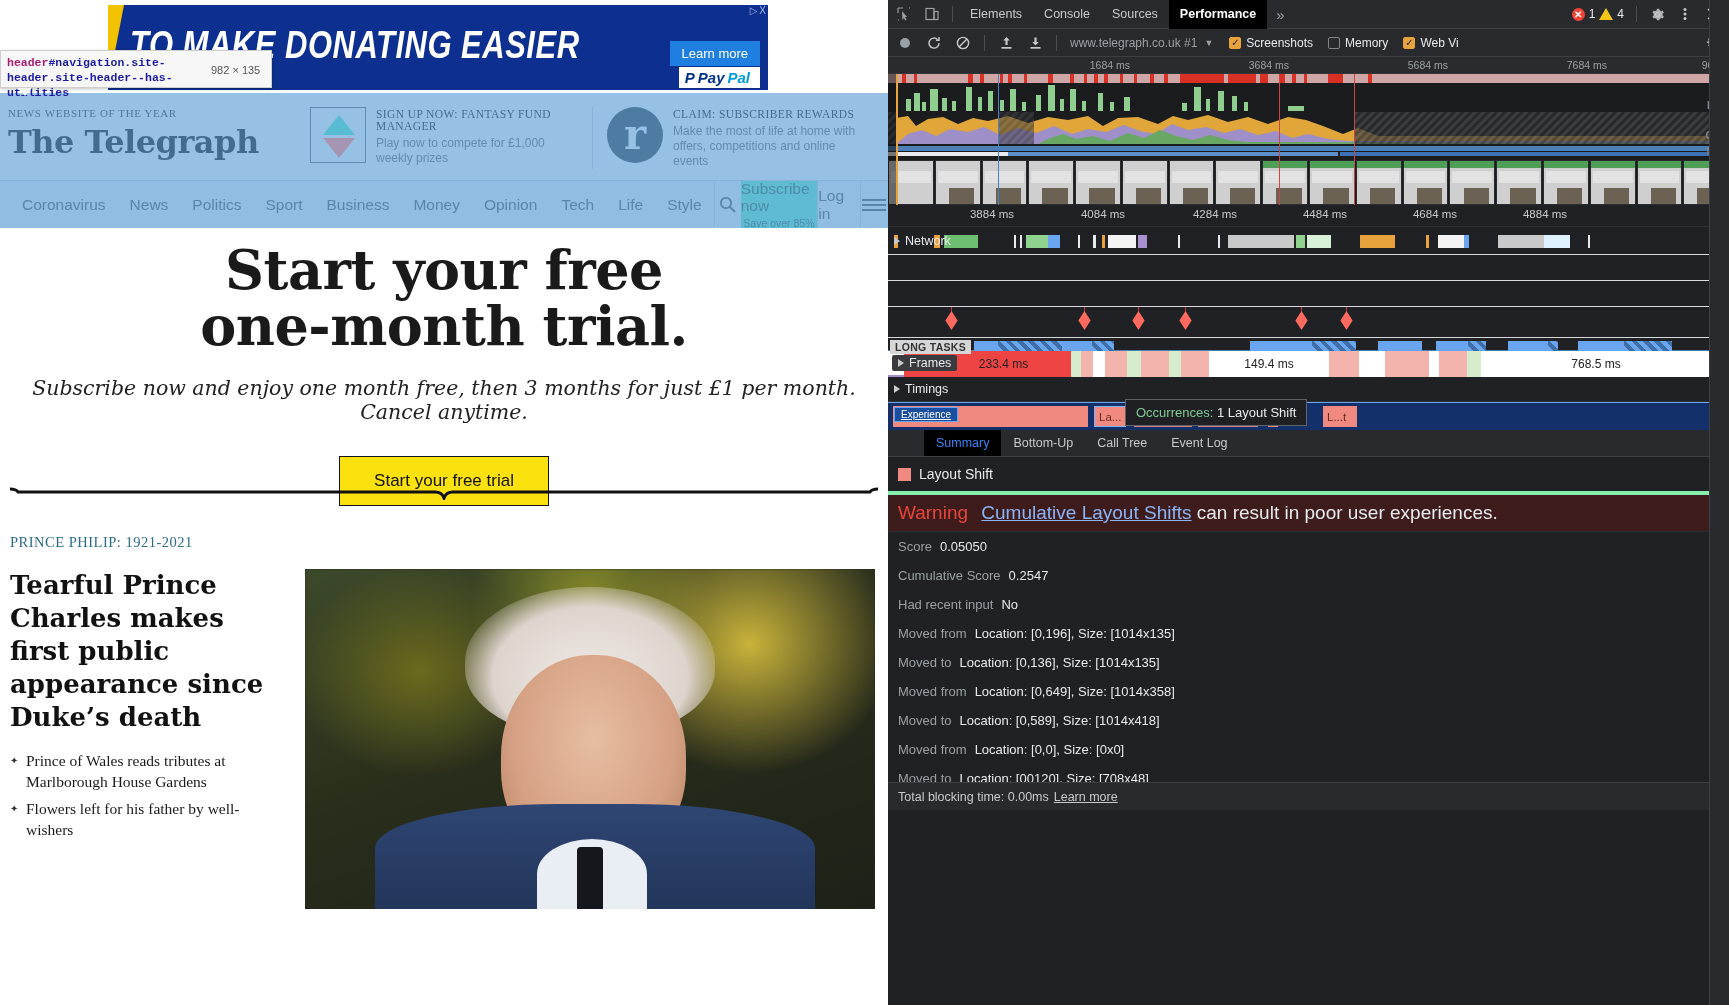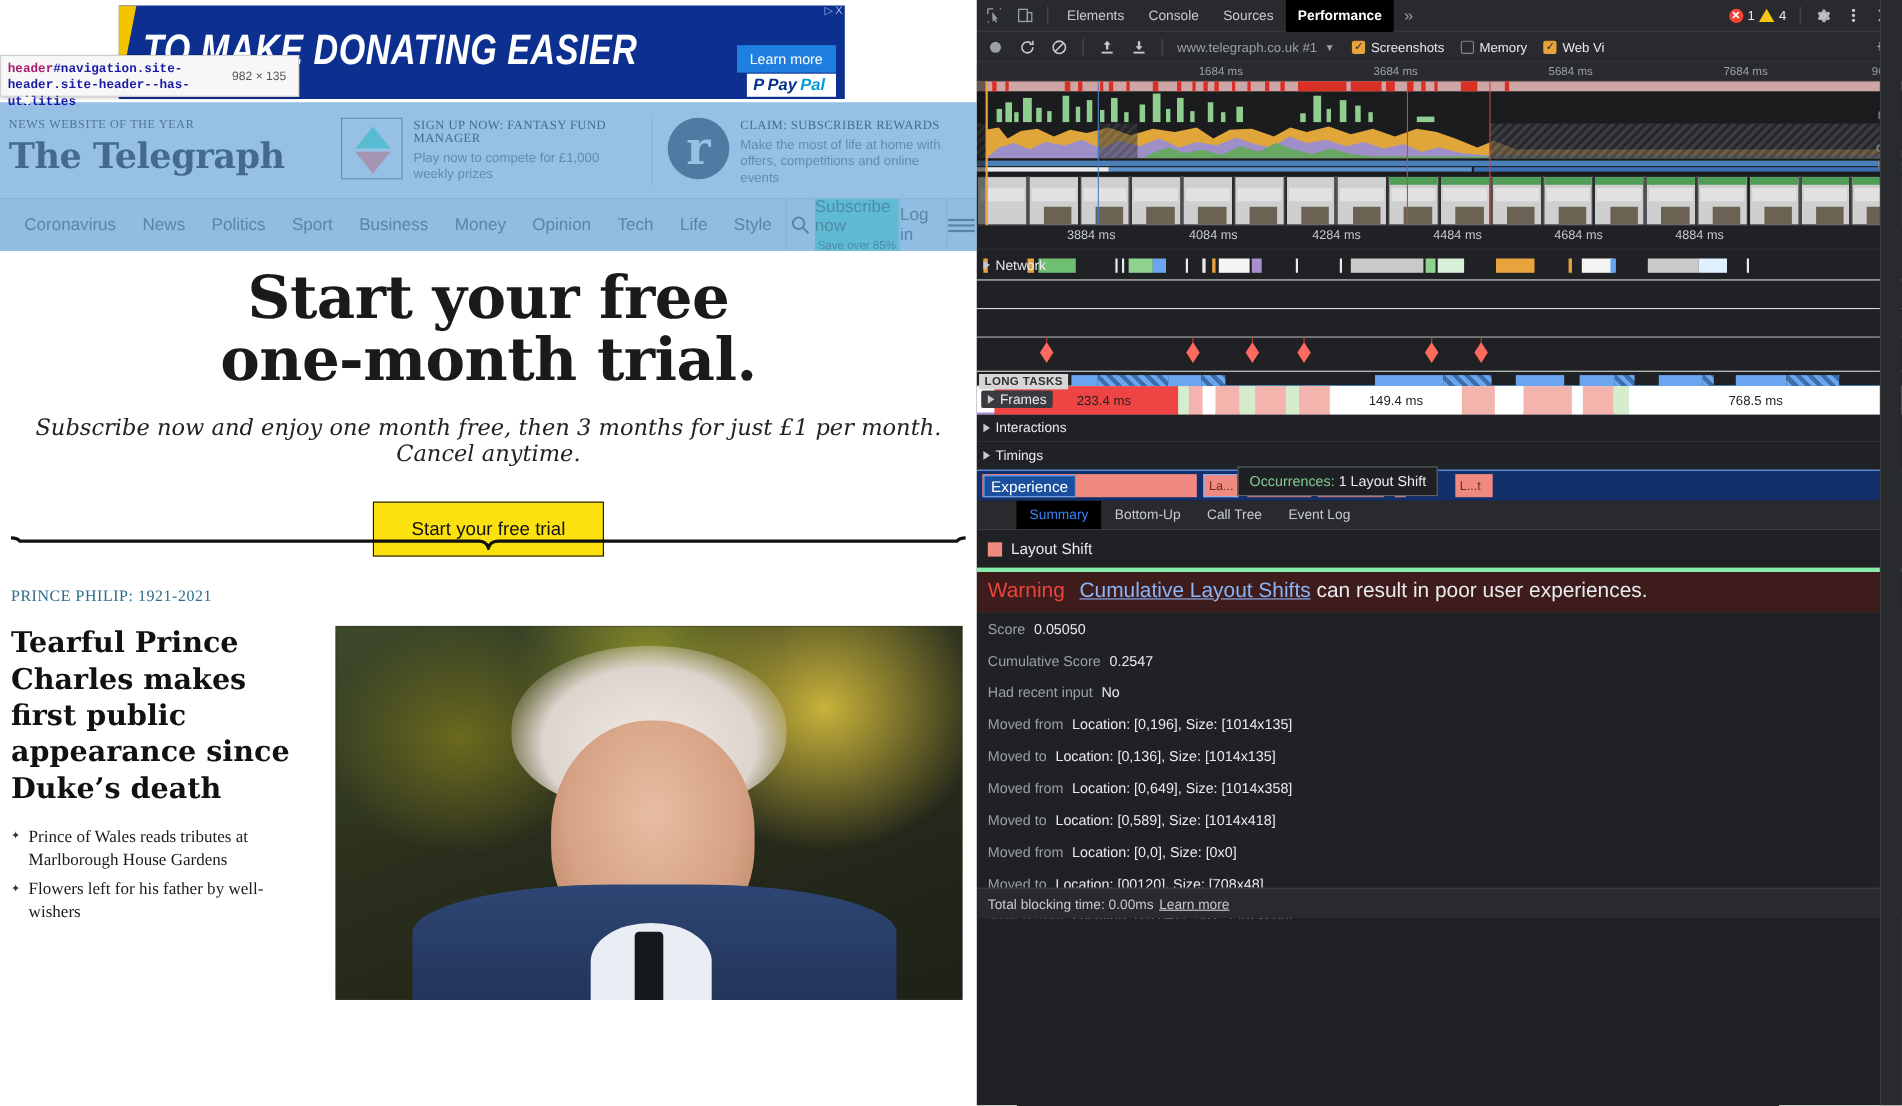--- a/index.html
+++ b/index.html
@@ -367,21 +367,21 @@
   .lt-block.hatched {
     background: repeating-linear-gradient(45deg, #6aa6f0 0 4px, #3f6ea8 4px 8px);
   }
   .fr-row { position: relative; height: 26px; background: #fff; border-bottom: 2px solid #a98fd0; }
   .fr-seg { position: absolute; top: 0; height: 26px; display: flex; align-items: center; justify-content: center;
             font-size: 12px; color: #222; }
   .ti-row { position: relative; height: 25px; background: #202124; border-bottom: 1px solid #303134; }
   .xp-row { position: relative; height: 28px; background: #14306b; border-top: 1px solid #6aa6f0; }
   .xp-badge {
     position: absolute; left: 6px; top: 4px; z-index: 6; background: #1a4fa0; color: #fff;
-    font-size: 14px; padding: 1px 6px; border: 1px solid #6aa6f0;
+    font-size: 10px; padding: 1px 6px; border: 1px solid #6aa6f0; text-decoration: underline;
   }
   .xp-chip {
     position: absolute; top: 3px; height: 21px; background: #f08a80; color: #6b2a24;
     font-size: 11.5px; display: flex; align-items: center; padding-left: 4px; overflow: hidden;
     white-space: nowrap;
   }
   .xp-chip.sel { border: 1px solid #7fb4ff; }
   .tooltip-dark {
     position: absolute; z-index: 30; background: #1f2023; border: 1px solid #5f6368;
     color: #e8eaed; font-size: 13px; padding: 5px 10px; white-space: nowrap;
@@ -939,26 +939,20 @@
         <div class="fr-seg" style="left:541px;width:10px;background:#fff"></div>
         <div class="fr-seg" style="left:551px;width:28px;background:#f3b4ae"></div>
         <div class="fr-seg" style="left:579px;width:14px;background:#d5eccd"></div>
         <div class="fr-seg" style="left:593px;width:230px;background:#fff">768.5 ms</div>
         <div class="trk-title">
           <span class="tri-right"></span>
           <span>Frames</span>
         </div>
       </div>
 
-      <div class="ti-row">
-        <div class="trk-title plain">
-          <span class="tri-right"></span>
-          <span>Interactions</span>
-        </div>
-      </div>
 
       <div class="ti-row">
         <div class="trk-title plain">
           <span class="tri-right"></span>
           <span>Timings</span>
         </div>
         <div style="position:absolute;right:2px;top:2px;width:4px;height:21px;background:#d93025"></div>
       </div>
 
       <div class="xp-row">

